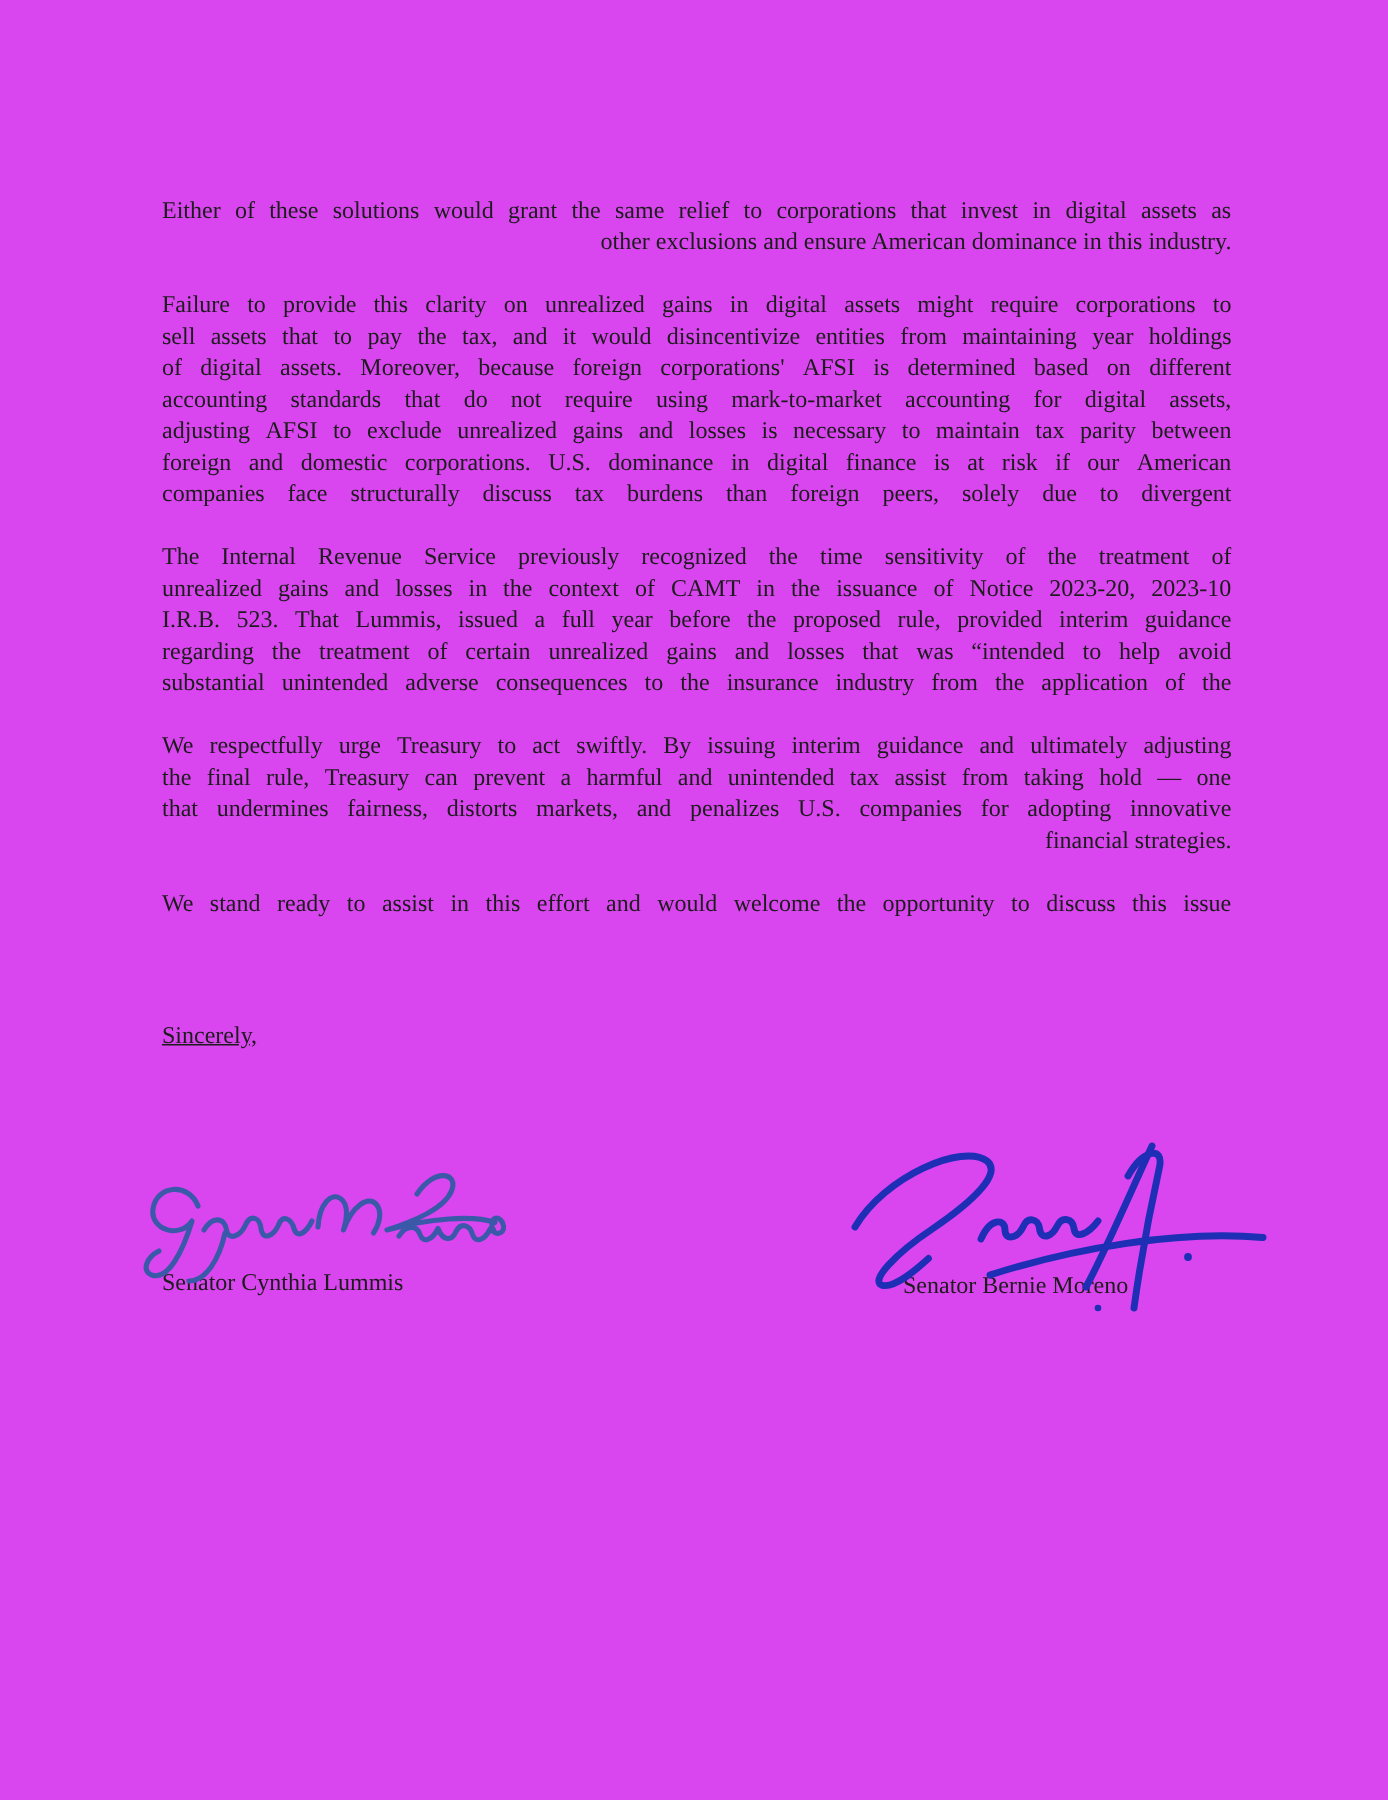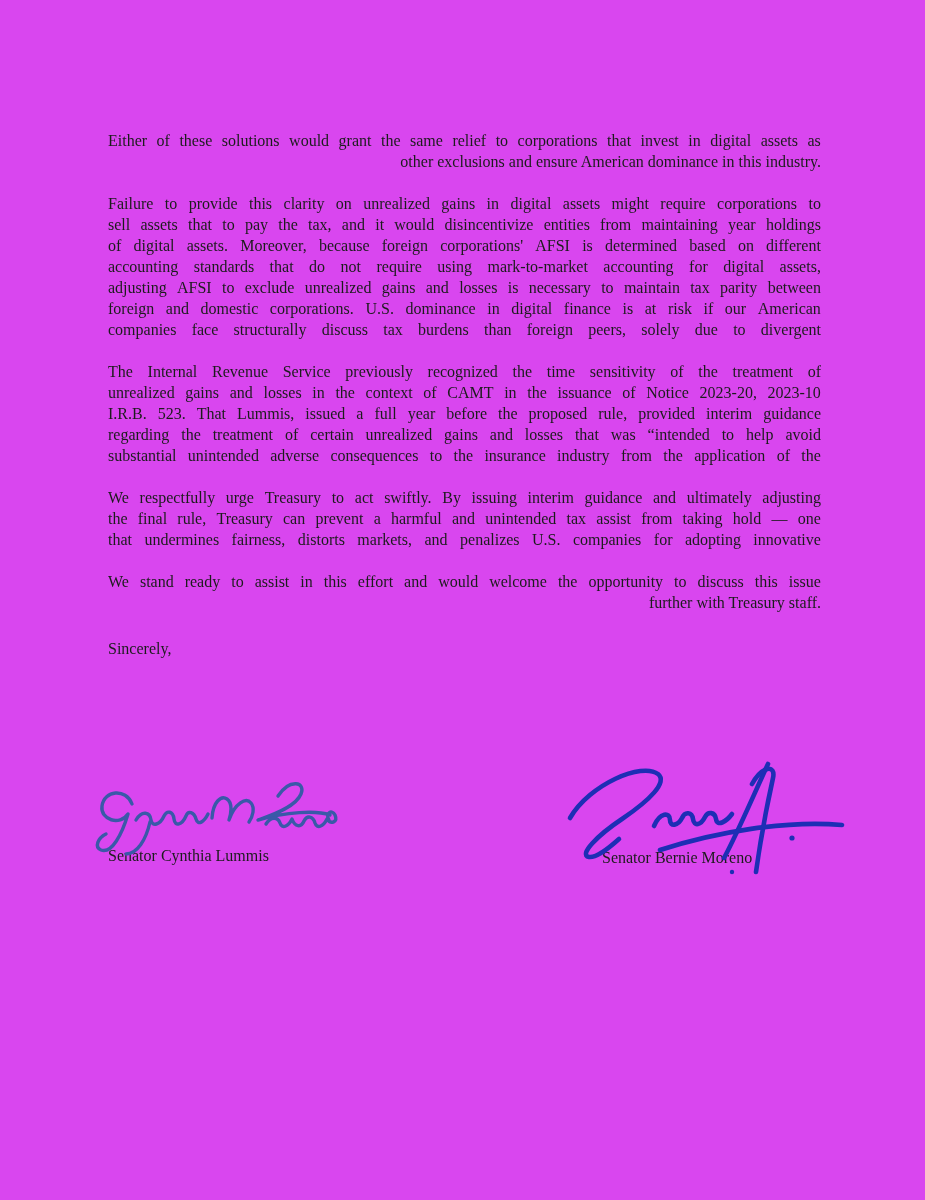--- a/index.html
+++ b/index.html
@@ -24,21 +24,21 @@
   .para { margin: 0 0 21px 0; }
   
   .jline {
     display: flex;
     justify-content: space-between;
     height: 21px;
     overflow: hidden;
   }
   .jline span { flex: 0 0 auto; white-space: pre; }
   .lline { height: 21px; text-align: right; white-space: nowrap; }
-  .closing { margin-top: 25px; height: 21px; }
+  .closing { margin-top: 67px; height: 21px; text-decoration: underline; }
 
   .sig-block { position: absolute; }
   .sig-name {
     position: absolute;
     font-size: 16px;
     line-height: 21px;
     color: #1c1c1c;
     white-space: nowrap;
     z-index: 1;
   }
@@ -319,20 +319,21 @@
             <span>distorts</span>
             <span>markets,</span>
             <span>and</span>
             <span>penalizes</span>
             <span>U.S.</span>
             <span>companies</span>
             <span>for</span>
             <span>adopting</span>
             <span>innovative</span>
           </div>
+          <div class="lline">financial strategies.</div>
         </div>
         <div class="para">
           <div class="jline">
             <span>We</span>
             <span>stand</span>
             <span>ready</span>
             <span>to</span>
             <span>assist</span>
             <span>in</span>
             <span>this</span>
@@ -340,21 +341,20 @@
             <span>and</span>
             <span>would</span>
             <span>welcome</span>
             <span>the</span>
             <span>opportunity</span>
             <span>to</span>
             <span>discuss</span>
             <span>this</span>
             <span>issue</span>
           </div>
-          <div class="lline">further with Treasury staff.</div>
         </div>
       </div>
     <div class="closing">Sincerely,</div>
   </div>
 
   <div class="sig-block">
     <div class="sig-name" style="left:108px; top:845px;">Senator Cynthia Lummis</div>
     <svg class="sig-svg" style="left: 90px; top: 768px; color: rgb(58, 89, 168);" width="255" height="92" viewBox="0 0 255 92" fill="none" stroke="currentColor" stroke-width="3.4" stroke-linecap="round" stroke-linejoin="round">
       <path d="M42,36 C36,20 14,22 12,38 C10,52 30,58 38,46 C32,66 22,86 11,82 C4,79 8,70 16,66"></path>
       <path d="M46,52 C52,42 60,44 61,52 C62,59 70,57 74,48 C77,42 83,43 84,51 C85,59 92,57 96,48 C98,42 104,44 106,51 C108,58 114,54 118,46"></path>

